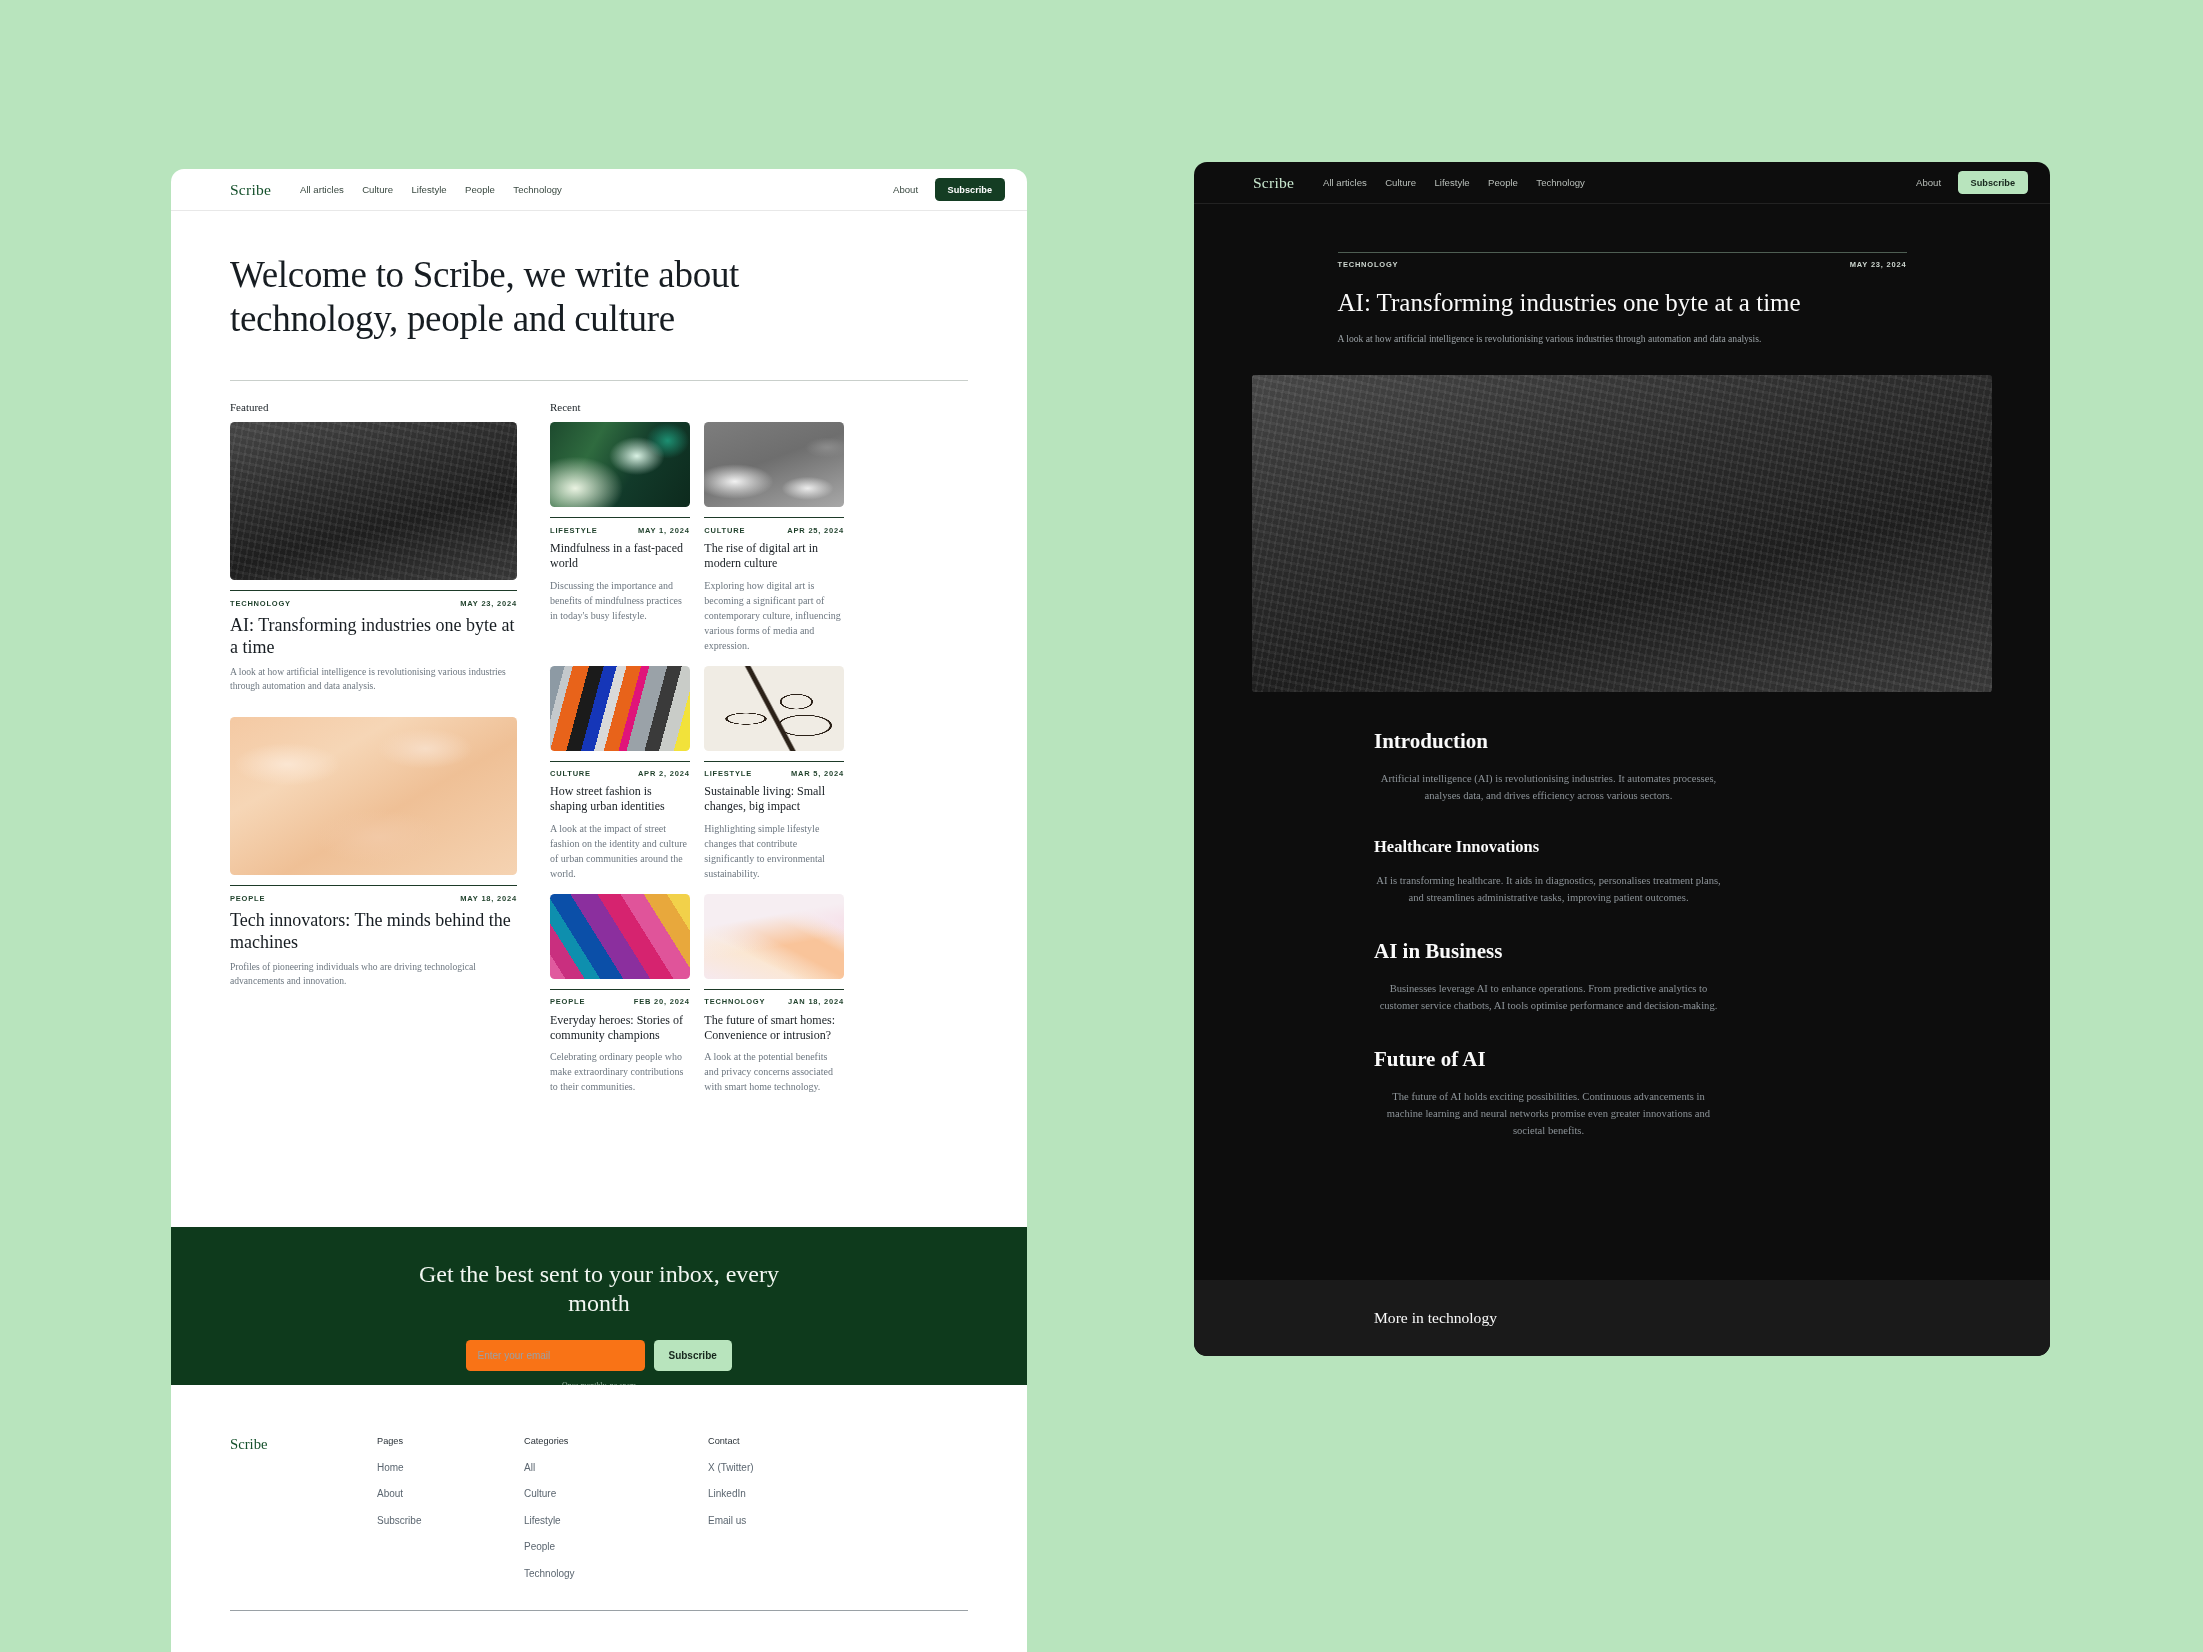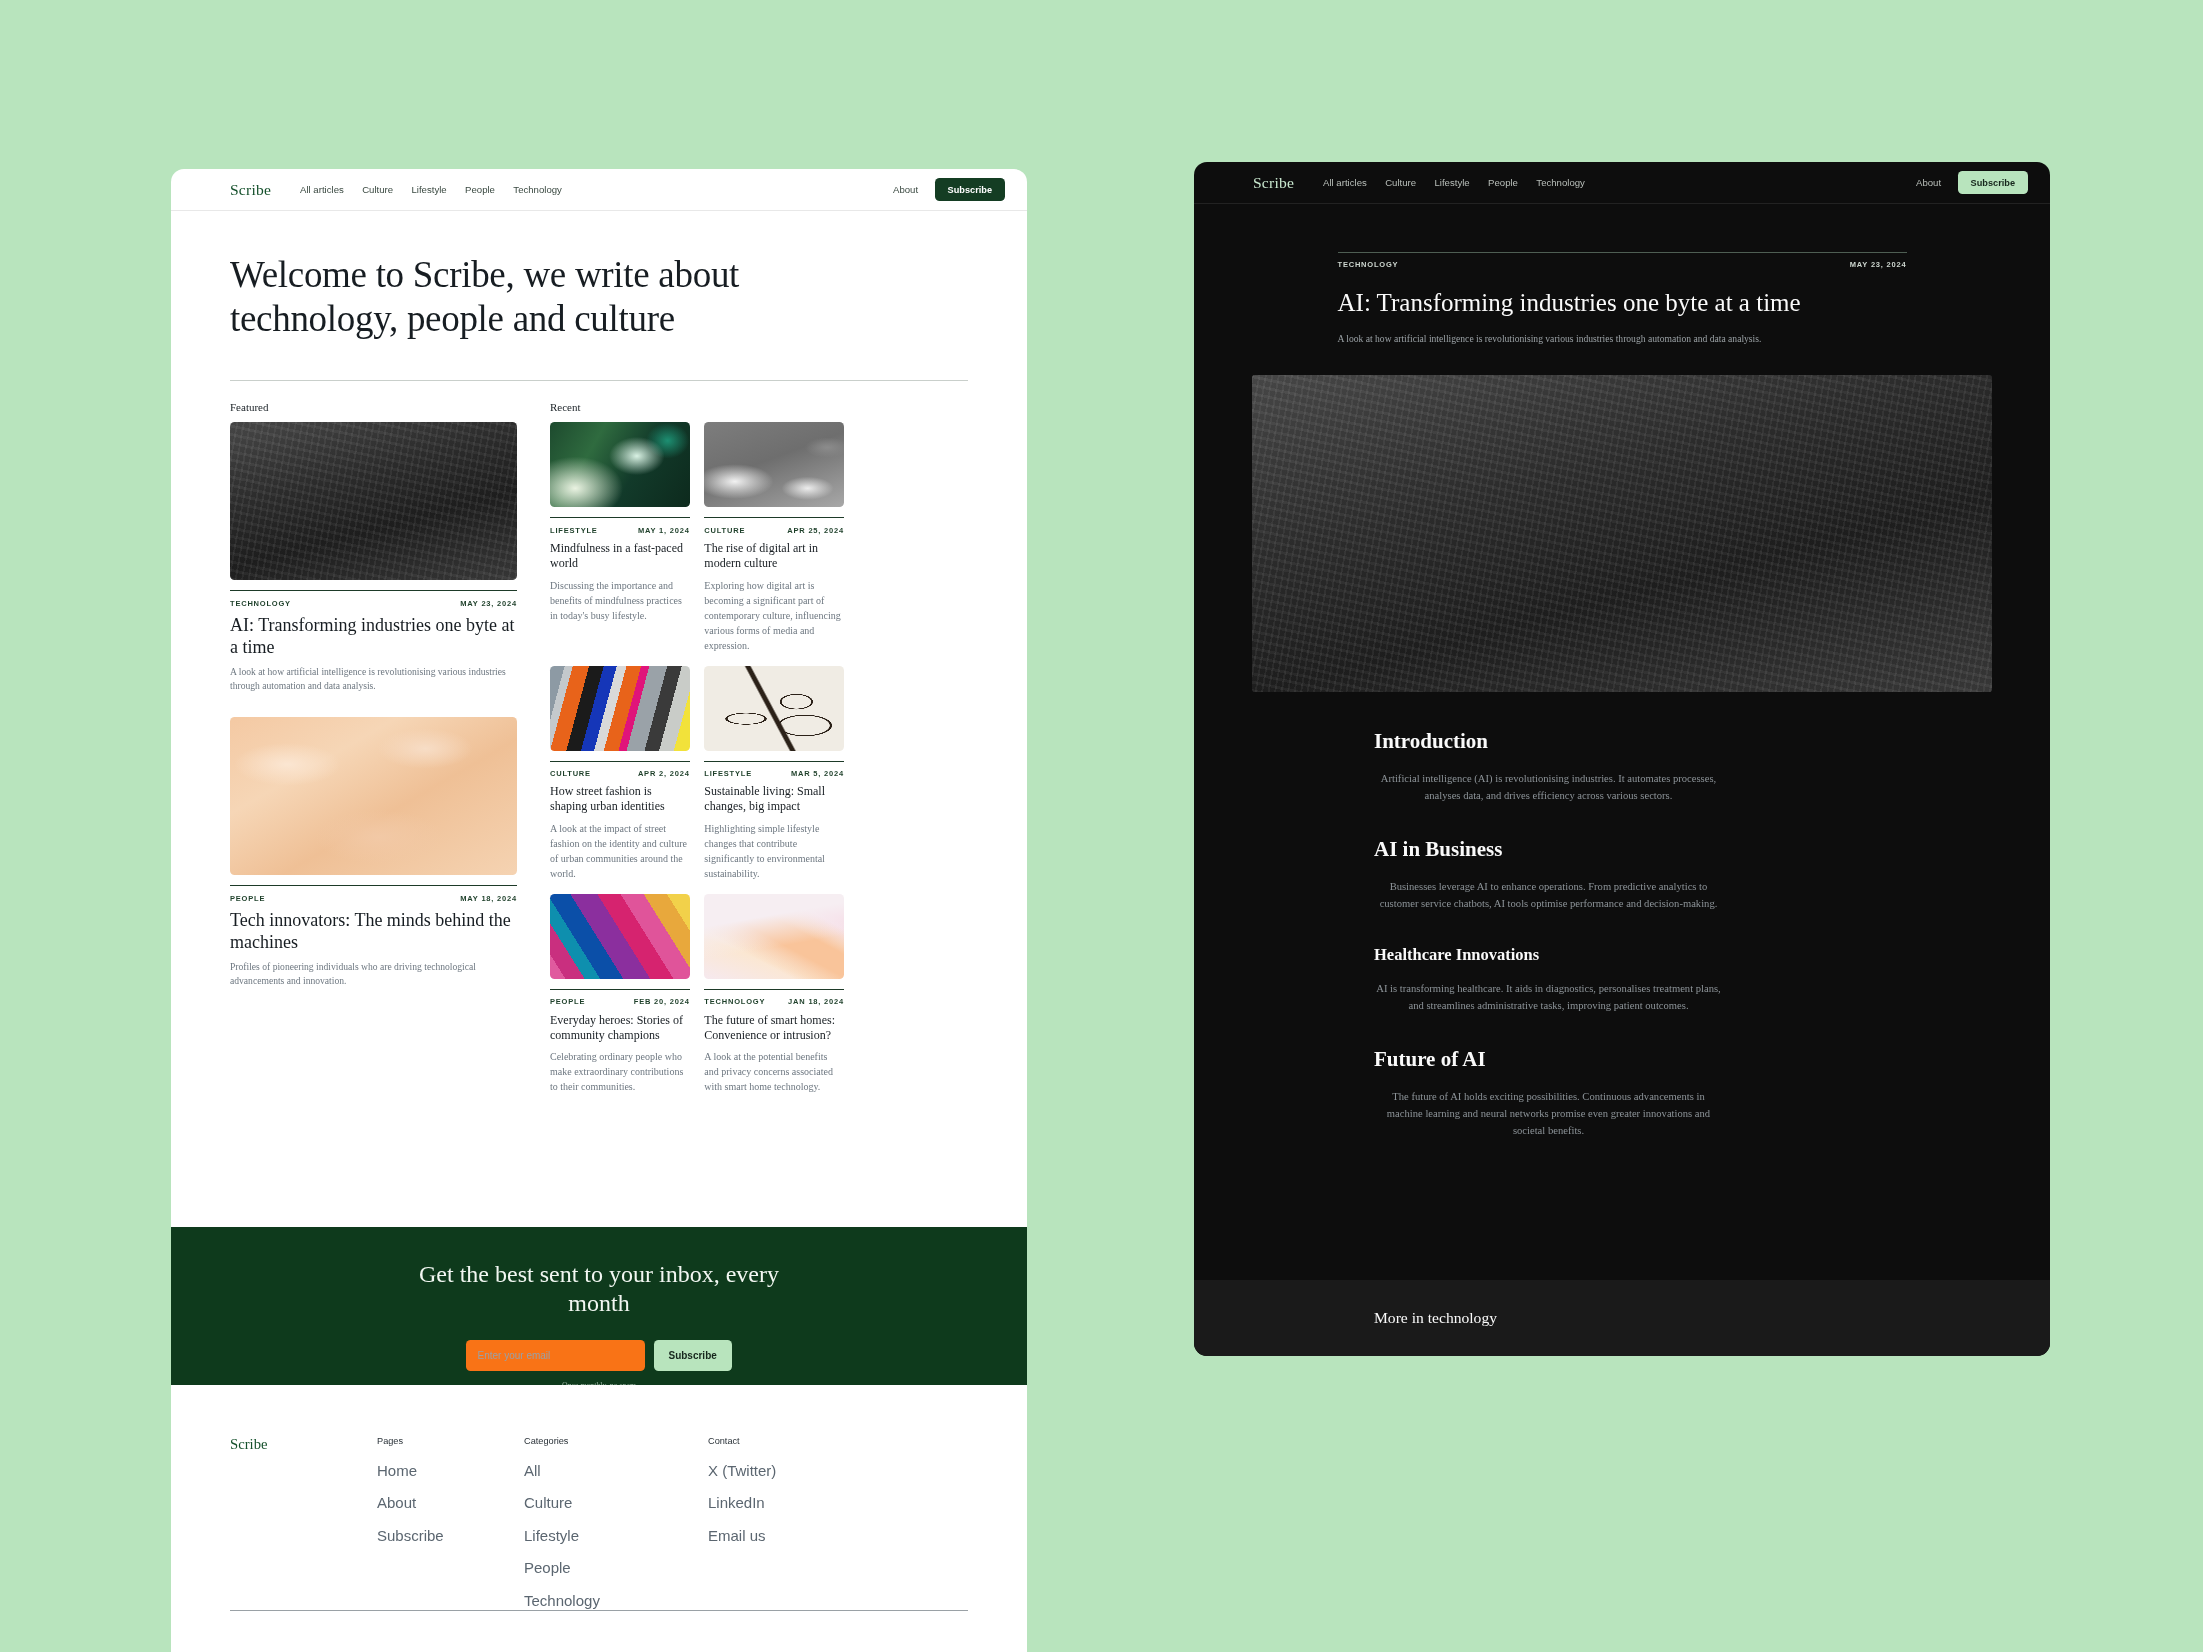--- a/index.html
+++ b/index.html
@@ -126,21 +126,21 @@
   .footer-logo {
     font-family:"Liberation Serif", serif;
     font-size:14.7px; color:#14502b; width:147px; flex:none;
   }
   .fcol { width:147px; flex:none; }
   .fcol.wide { width:184px; }
   .fcol h4 {
     font-size:9.2px; font-weight:normal; color:#2a3238; margin-bottom:15.6px;
   }
   .fcol a {
-    display:block; font-size:15px; color:#5b6670;
+    display:block; font-size:10px; color:#5b6670;
     text-decoration:none; margin-bottom:15.6px;
   }
   .footer-rule {
     position:absolute; left:59px; right:59px; top:225px;
     border-top:0.9px solid #9aa1a6;
   }
 
   
   #right-panel {
     position:absolute; left:1194px; top:162px;
@@ -462,26 +462,26 @@
     </div>
     <div class="hero-img tx-charcoal"></div>
   </div>
 
   <div class="body-wrap">
     <div>
       <div class="sec-h h2">Introduction</div>
       <div class="sec-p">Artificial intelligence (AI) is revolutionising industries. It automates processes, analyses data, and drives efficiency across various sectors.</div>
     </div>
     <div>
+      <div class="sec-h h3">Healthcare Innovations</div>
+      <div class="sec-p">AI is transforming healthcare. It aids in diagnostics, personalises treatment plans, and streamlines administrative tasks, improving patient outcomes.</div>
+    </div>
+    <div>
       <div class="sec-h h2">AI in Business</div>
       <div class="sec-p">Businesses leverage AI to enhance operations. From predictive analytics to customer service chatbots, AI tools optimise performance and decision-making.</div>
-    </div>
-    <div>
-      <div class="sec-h h3">Healthcare Innovations</div>
-      <div class="sec-p">AI is transforming healthcare. It aids in diagnostics, personalises treatment plans, and streamlines administrative tasks, improving patient outcomes.</div>
     </div>
     <div>
       <div class="sec-h h2">Future of AI</div>
       <div class="sec-p">The future of AI holds exciting possibilities. Continuous advancements in machine learning and neural networks promise even greater innovations and societal benefits.</div>
     </div>
   </div>
 
   <div id="more-bar">
     <span class="more-label">More in technology</span>
   </div>

